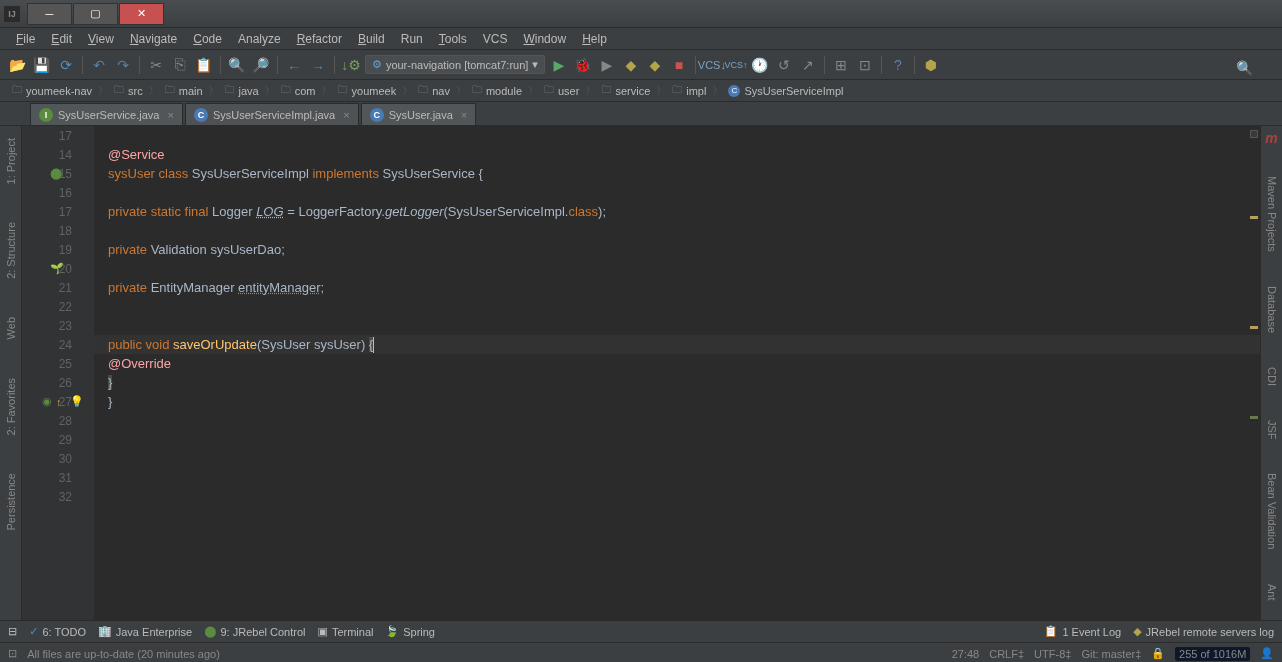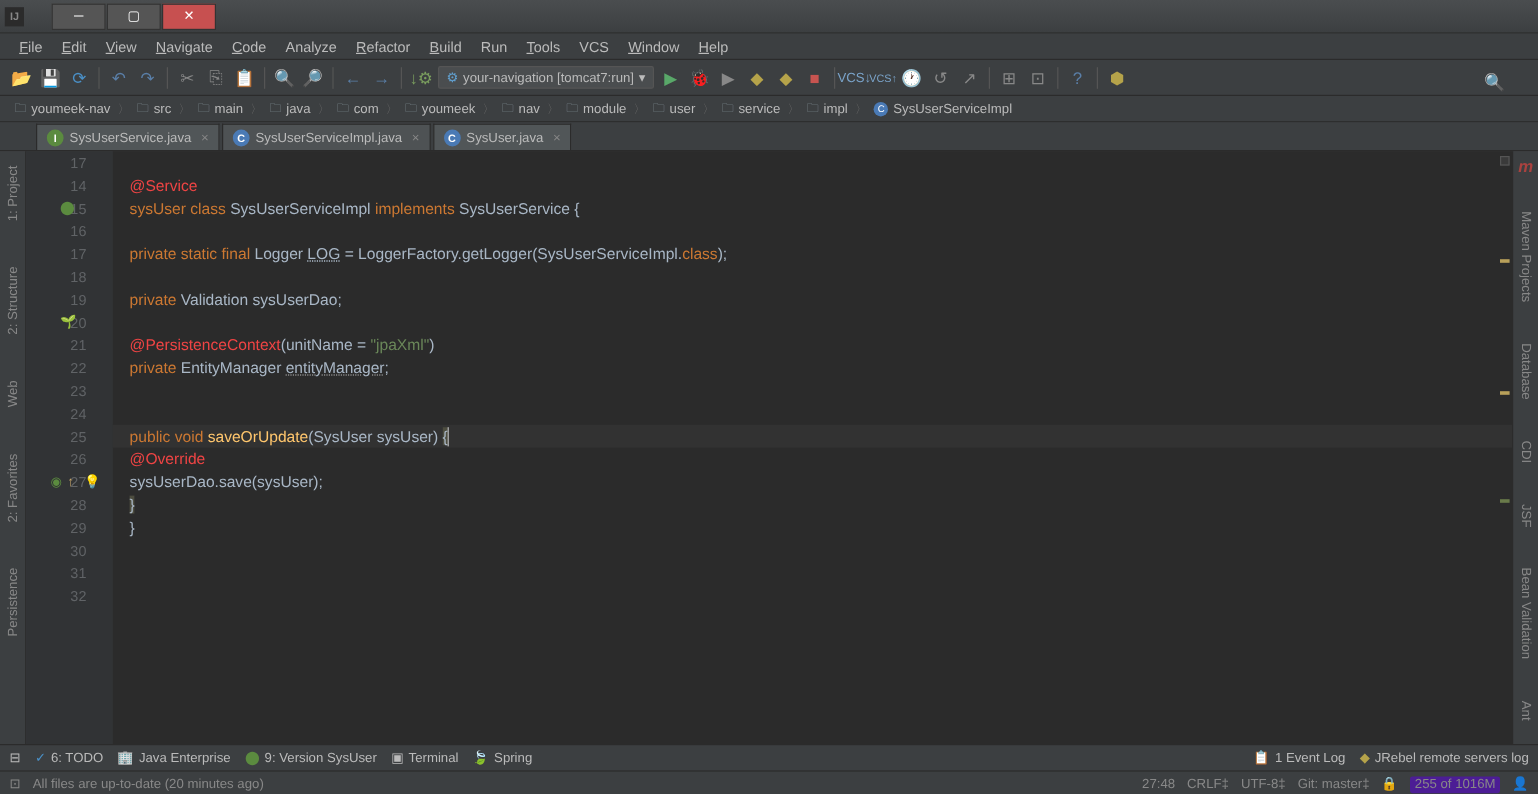--- a/index.html
+++ b/index.html
@@ -1,20 +1,20 @@
 <!DOCTYPE html>
 <html><head>
 <meta charset="utf-8">
 <style>
 *{margin:0;padding:0;box-sizing:border-box;font-family:"Segoe UI",Tahoma,sans-serif;user-select:none}
 body{width:1282px;height:662px;background:#3c3f41;color:#bbb;font-size:12px;overflow:hidden;position:relative}
 
 
 .titlebar{height:28px;background:linear-gradient(#4a4d4f,#3c3f41);display:flex;align-items:center;padding:0 4px;border-bottom:1px solid #2b2b2b}
-.titlebar .icon{width:16px;height:16px;background:#2b2b2b;margin-right:22px;display:flex;align-items:center;justify-content:center;color:#888;font-size:9px;font-weight:bold}
+.titlebar .icon{width:16px;height:16px;background:#2b2b2b;margin-right:6px;display:flex;align-items:center;justify-content:center;color:#888;font-size:9px;font-weight:bold}
 .titlebar .title{color:#bbb;font-size:12px;flex:1;white-space:nowrap;overflow:hidden;text-overflow:ellipsis}
 .winbtns{display:flex;gap:0}
 .winbtn{width:45px;height:22px;display:flex;align-items:center;justify-content:center;font-size:11px;color:#fff;background:#555;border:1px solid #333;margin-left:1px}
 .winbtn.close{background:#c75050}
 
 
 .menubar{height:22px;background:#3c3f41;display:flex;align-items:center;padding:0 8px;border-bottom:1px solid #2b2b2b}
 .menubar span{padding:2px 8px;color:#bbb;cursor:pointer}
 .menubar span u{text-decoration:underline}
 
@@ -48,40 +48,40 @@
 .gutter{width:72px;background:#313335;display:flex;flex-direction:column;font-family:Consolas,monospace;font-size:12px}
 .gline{height:19px;display:flex;align-items:center;justify-content:flex-end;padding-right:22px;color:#606366;position:relative}
 .gline .gicon{position:absolute;font-size:11px}
 .gline .gicon.l{left:38px}
 .gline .gicon.ll{left:28px}
 
 .editor{flex:1;background:#2b2b2b;font-family:Consolas,monospace;font-size:13px;position:relative;overflow:hidden}
 .eline{height:19px;padding-left:14px;display:flex;align-items:center;white-space:pre}
 .eline.hl{background:#323232}
 .k{color:#cc7832}
-.ann{color:#ef4444}
+.ann{color:#fca5a5}
 .cls{color:#a9b7c6}
 .str{color:#6a8759}
 .mth{color:#ffc66d}
-.it{}
+.it{font-style:italic}
 .cursor{display:inline-block;width:1px;height:16px;background:#bbb;vertical-align:middle}
 
 .rightstrip{width:22px;background:#3c3f41;border-left:1px solid #2b2b2b;display:flex;flex-direction:column;align-items:center;padding-top:4px;gap:26px}
 .rightstrip .vtext{writing-mode:vertical-lr;color:#888;font-size:11px;padding:4px 0;cursor:pointer}
 
 
 .bottomstrip{height:22px;background:#3c3f41;border-top:1px solid #2b2b2b;display:flex;align-items:center;padding:0 8px;gap:12px}
 .bottomstrip .btool{display:flex;align-items:center;gap:4px;color:#bbb;font-size:11px;cursor:pointer}
 .bottomstrip .spacer{flex:1}
 
 
 .statusbar{height:22px;background:#3c3f41;border-top:1px solid #2b2b2b;display:flex;align-items:center;padding:0 8px;color:#888;font-size:11px;gap:10px}
 .statusbar .spacer{flex:1}
 .statusbar .lock{color:#888}
-.statusbar .mem{background:#4c1d95;padding:1px 4px;border-radius:2px}
+.statusbar .mem{background:#0f172a;padding:1px 4px;border-radius:2px}
 
 .search-right{position:absolute;right:28px;top:60px;color:#888;font-size:14px}
 </style>
 </head>
 <body>
 
 <div class="titlebar">
   <div class="icon">IJ</div>
   <div class="winbtns">
     <div class="winbtn">─</div>
@@ -267,27 +267,25 @@
 
   <div class="editor">
     <div class="eline"></div>
     <div class="eline"><span class="ann">@Service</span></div>
     <div class="eline"><span class="k">sysUser class </span><span class="cls">SysUserServiceImpl </span><span class="k">implements </span><span class="cls">SysUserService {</span></div>
     <div class="eline"></div>
     <div class="eline">    <span class="k">private static final </span><span class="cls">Logger </span><span class="cls it" style="text-decoration:underline dotted">LOG</span><span class="cls"> = LoggerFactory.</span><span class="cls it">getLogger</span><span class="cls">(SysUserServiceImpl.</span><span class="k">class</span><span class="cls">);</span></div>
     <div class="eline"></div>
     <div class="eline">    <span class="k">private </span><span class="cls">Validation sysUserDao;</span></div>
     <div class="eline"></div>
-    <div class="eline">    <span class="ann">@PersistenceContext</span><span class="cls">(unitName = </span><span class="str">"jpaXml"</span><span class="cls">)</span></div>
     <div class="eline">    <span class="k">private </span><span class="cls">EntityManager </span><span class="cls" style="text-decoration:underline dotted #888">entityManager</span><span class="cls">;</span></div>
     <div class="eline"></div>
     <div class="eline"></div>
     <div class="eline hl">    <span class="k">public void </span><span class="mth">saveOrUpdate</span><span class="cls">(SysUser sysUser) </span><span style="background:#4d4d3f;color:#a9b7c6">{</span>          <span class="cursor"></span></div>
     <div class="eline">    <span class="ann">@Override</span></div>
-    <div class="eline">        <span class="cls">sysUserDao.save(sysUser);</span></div>
     <div class="eline">    <span style="background:#4d4d3f;color:#a9b7c6">}</span></div>
     <div class="eline"><span class="cls">}</span></div>
     <div class="eline"></div>
     <div class="eline"></div>
     <div style="position:absolute;right:2px;top:4px;width:8px;height:8px;background:#3a3a3a;border:1px solid #555"></div>
     <div style="position:absolute;right:2px;top:90px;width:8px;height:3px;background:#b8a05a"></div>
     <div style="position:absolute;right:2px;top:200px;width:8px;height:3px;background:#b8a05a"></div>
     <div style="position:absolute;right:2px;top:290px;width:8px;height:3px;background:#697a4a"></div>
   </div>
 
@@ -307,21 +305,21 @@
   <div class="btool">
       <span style="color:#4a90c7">✓</span>
       <span>6: TODO</span>
     </div>
   <div class="btool">
       <span>🏢</span>
       <span>Java Enterprise</span>
     </div>
   <div class="btool">
       <span style="color:#5b8b3f">⬤</span>
-      <span>9: Version SysUser</span>
+      <span>9: JRebel Control</span>
     </div>
   <div class="btool">
       <span>▣</span>
       <span>Terminal</span>
     </div>
   <div class="btool">
       <span style="color:#6db33f">🍃</span>
       <span>Spring</span>
     </div>
   <div class="spacer"></div>

